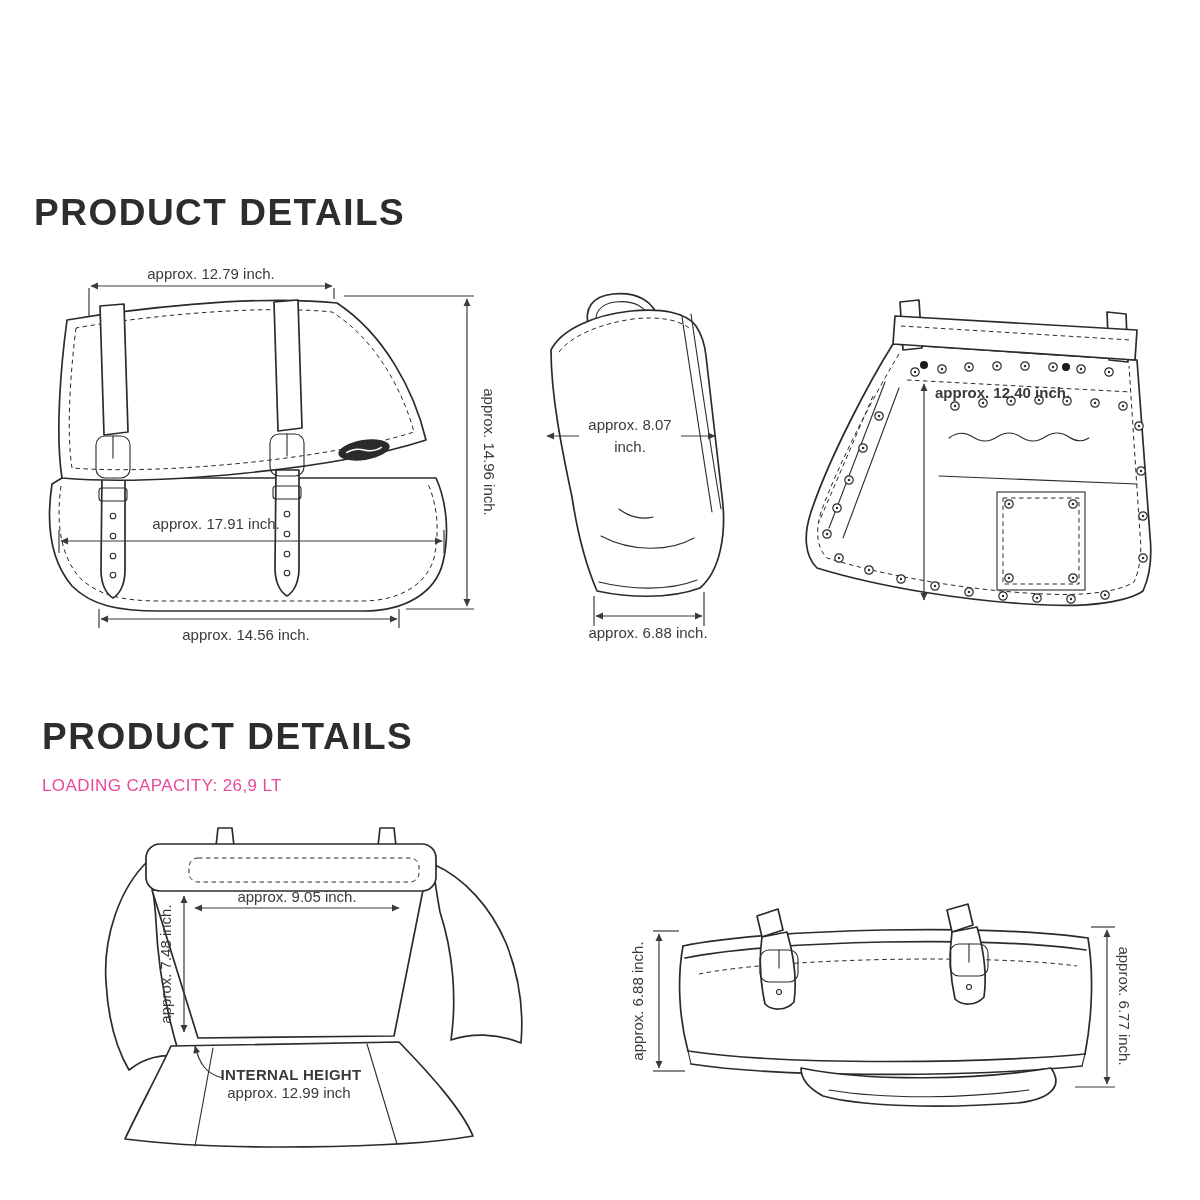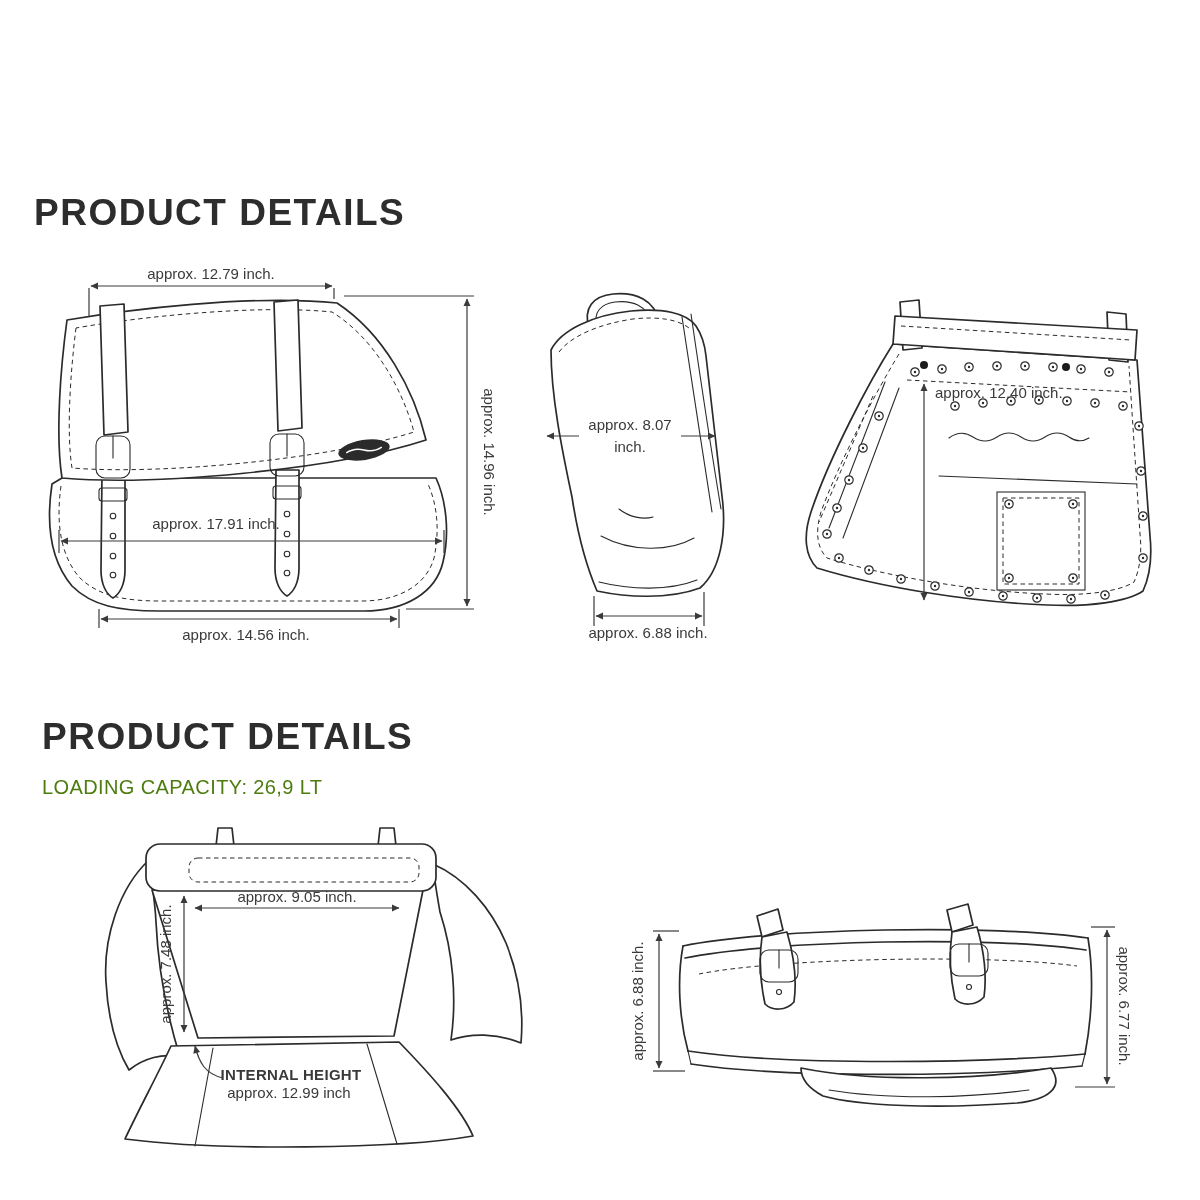--- a/index.html
+++ b/index.html
@@ -1,20 +1,20 @@
 <!DOCTYPE html>
 <html><head>
 <meta charset="utf-8">
 <style>
   html,body{margin:0;padding:0;background:#fff;}
   body{width:1200px;height:1200px;position:relative;font-family:"Liberation Sans",sans-serif;color:#2d2d2d;}
   .canvas{position:absolute;left:4px;top:0;width:1200px;height:1200px;background:#fff;overflow:hidden;margin-top:44px;}
   .fig{position:absolute;}
   h1.pd{position:absolute;margin:0;font-size:37px;font-weight:600;letter-spacing:1.5px;color:#2d2d2d;}
-  .loading{position:absolute;font-size:20px;letter-spacing:.4px;color:#4d7c0f;}
+  .loading{position:absolute;font-size:17px;letter-spacing:.4px;color:#ec4899;}
   svg{overflow:visible;display:block;}
   svg text{font-family:"Liberation Sans",sans-serif;font-size:15px;fill:#3a3a3a;}
   .ann{font-weight:bold;letter-spacing:.3px;}
   .ol{fill:none;stroke:#2b2b2b;stroke-width:1.7;stroke-linecap:round;stroke-linejoin:round;}
   .ol2{fill:#fff;stroke:#2b2b2b;stroke-width:1.7;stroke-linejoin:round;}
   .thin{fill:none;stroke:#2b2b2b;stroke-width:1.1;stroke-linecap:round;}
   .st{fill:none;stroke:#2b2b2b;stroke-width:1;stroke-dasharray:4.5 3.5;}
   .dim{stroke:#3a3a3a;stroke-width:1.2;fill:none;}
 </style>
 </head>
@@ -133,21 +133,21 @@
 
       <g>
         <line class="dim" x1="63" y1="312" x2="63" y2="342"></line>
         <line class="dim" x1="173" y1="308" x2="173" y2="342"></line>
         <line class="dim" x1="65" y1="332" x2="171" y2="332" marker-start="url(#ar2)" marker-end="url(#ar2)"></line>
         <text x="117" y="354" text-anchor="middle">approx. 6.88 inch.</text>
       </g>
     </svg>
   </div>
 
-  <div class="fig" style="left:783px;top:242px;">
+  <div class="fig" style="left:783px;top:242px;font-weight:bold;">
     <svg width="385" height="345" viewBox="0 0 385 345">
       <defs>
         <marker id="ar3" markerWidth="9" markerHeight="9" refX="7.5" refY="4.5" orient="auto-start-reverse" markerUnits="userSpaceOnUse">
           <path d="M0.5,1 L8,4.5 L0.5,8 Z" fill="#3a3a3a"></path>
         </marker>
         <g id="rvt">
             <circle r="4.2" fill="#fff" stroke="#2b2b2b" stroke-width="1.2"></circle>
             <circle r="1.2" fill="#2b2b2b"></circle>
           </g>
       </defs>

